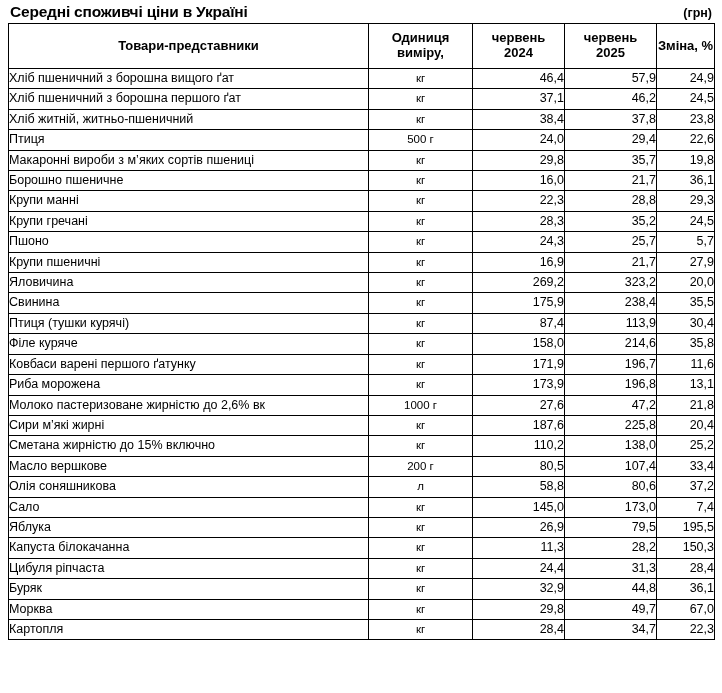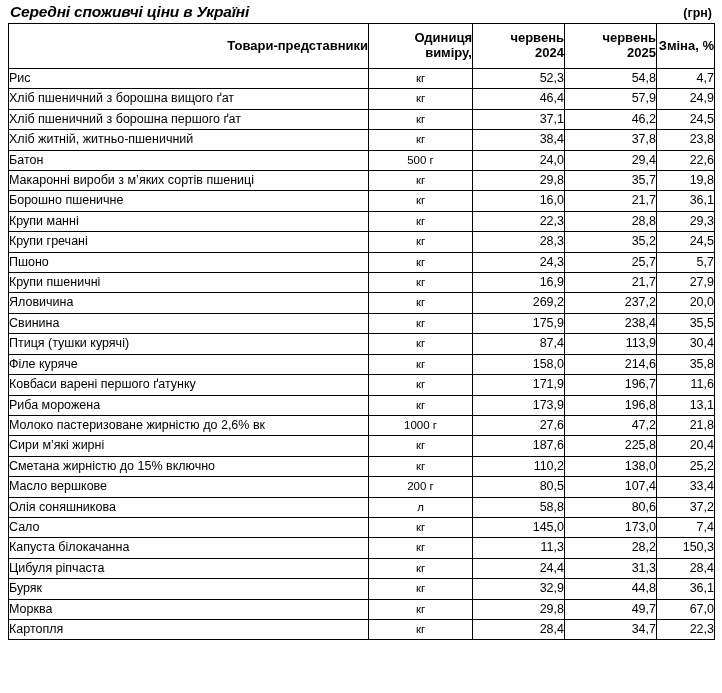--- a/index.html
+++ b/index.html
@@ -24,41 +24,40 @@
   .title-row {
     display: flex;
     align-items: flex-end;
     justify-content: space-between;
     padding: 3px 2px 2px 2px;
   }
   .title {
     font-size: 15.5px;
     font-weight: bold;
     letter-spacing: -0.2px;
-    font-style: italic;
   }
   .unit-note {
     font-size: 12.5px;
     font-weight: bold;
     padding-bottom: 1px;
   }
   table.price-table {
     width: 706px;
     border-collapse: collapse;
     table-layout: fixed;
     font-size: 12.5px;
   }
   table.price-table th,
   table.price-table td {
     border: 1px solid #000000;
     padding: 0;
   }
   thead th {
     font-weight: bold;
-    text-align: right;
+    text-align: center;
     vertical-align: middle;
     height: 44px;
     font-size: 13px;
     line-height: 1.15;
     padding: 2px 4px;
   }
   col.c-name { width: 360px; }
   col.c-unit { width: 104px; }
   col.c-jun24 { width: 92px; }
   col.c-jun25 { width: 92px; }
@@ -130,27 +129,20 @@
         </th>
         <th>
           <div>червень</div>
           <div>2025</div>
         </th>
         <th>Зміна, %</th>
       </tr>
     </thead>
     <tbody id="table-body">
         <tr>
-          <td class="name">Рис</td>
-          <td class="unit">кг</td>
-          <td class="num">52,3</td>
-          <td class="num">54,8</td>
-          <td class="num">4,7</td>
-        </tr>
-        <tr>
           <td class="name">Хліб пшеничний з борошна вищого ґат</td>
           <td class="unit">кг</td>
           <td class="num">46,4</td>
           <td class="num">57,9</td>
           <td class="num">24,9</td>
         </tr>
         <tr>
           <td class="name">Хліб пшеничний з борошна першого ґат</td>
           <td class="unit">кг</td>
           <td class="num">37,1</td>
@@ -158,21 +150,21 @@
           <td class="num">24,5</td>
         </tr>
         <tr>
           <td class="name">Хліб житній, житньо-пшеничний</td>
           <td class="unit">кг</td>
           <td class="num">38,4</td>
           <td class="num">37,8</td>
           <td class="num">23,8</td>
         </tr>
         <tr>
-          <td class="name">Батон</td>
+          <td class="name">Птиця</td>
           <td class="unit">500 г</td>
           <td class="num">24,0</td>
           <td class="num">29,4</td>
           <td class="num">22,6</td>
         </tr>
         <tr>
           <td class="name">Макаронні вироби з м’яких сортів пшениці</td>
           <td class="unit">кг</td>
           <td class="num">29,8</td>
           <td class="num">35,7</td>
@@ -210,21 +202,21 @@
           <td class="name">Крупи пшеничні</td>
           <td class="unit">кг</td>
           <td class="num">16,9</td>
           <td class="num">21,7</td>
           <td class="num">27,9</td>
         </tr>
         <tr>
           <td class="name">Яловичина</td>
           <td class="unit">кг</td>
           <td class="num">269,2</td>
-          <td class="num">237,2</td>
+          <td class="num">323,2</td>
           <td class="num">20,0</td>
         </tr>
         <tr>
           <td class="name">Свинина</td>
           <td class="unit">кг</td>
           <td class="num">175,9</td>
           <td class="num">238,4</td>
           <td class="num">35,5</td>
         </tr>
         <tr>
@@ -291,20 +283,27 @@
           <td class="num">37,2</td>
         </tr>
         <tr>
           <td class="name">Сало</td>
           <td class="unit">кг</td>
           <td class="num">145,0</td>
           <td class="num">173,0</td>
           <td class="num">7,4</td>
         </tr>
         <tr class="bold">
+          <td class="name">Яблука</td>
+          <td class="unit">кг</td>
+          <td class="num">26,9</td>
+          <td class="num">79,5</td>
+          <td class="num">195,5</td>
+        </tr>
+        <tr class="bold">
           <td class="name">Капуста білокачанна</td>
           <td class="unit">кг</td>
           <td class="num">11,3</td>
           <td class="num">28,2</td>
           <td class="num">150,3</td>
         </tr>
         <tr>
           <td class="name">Цибуля ріпчаста</td>
           <td class="unit">кг</td>
           <td class="num">24,4</td>

